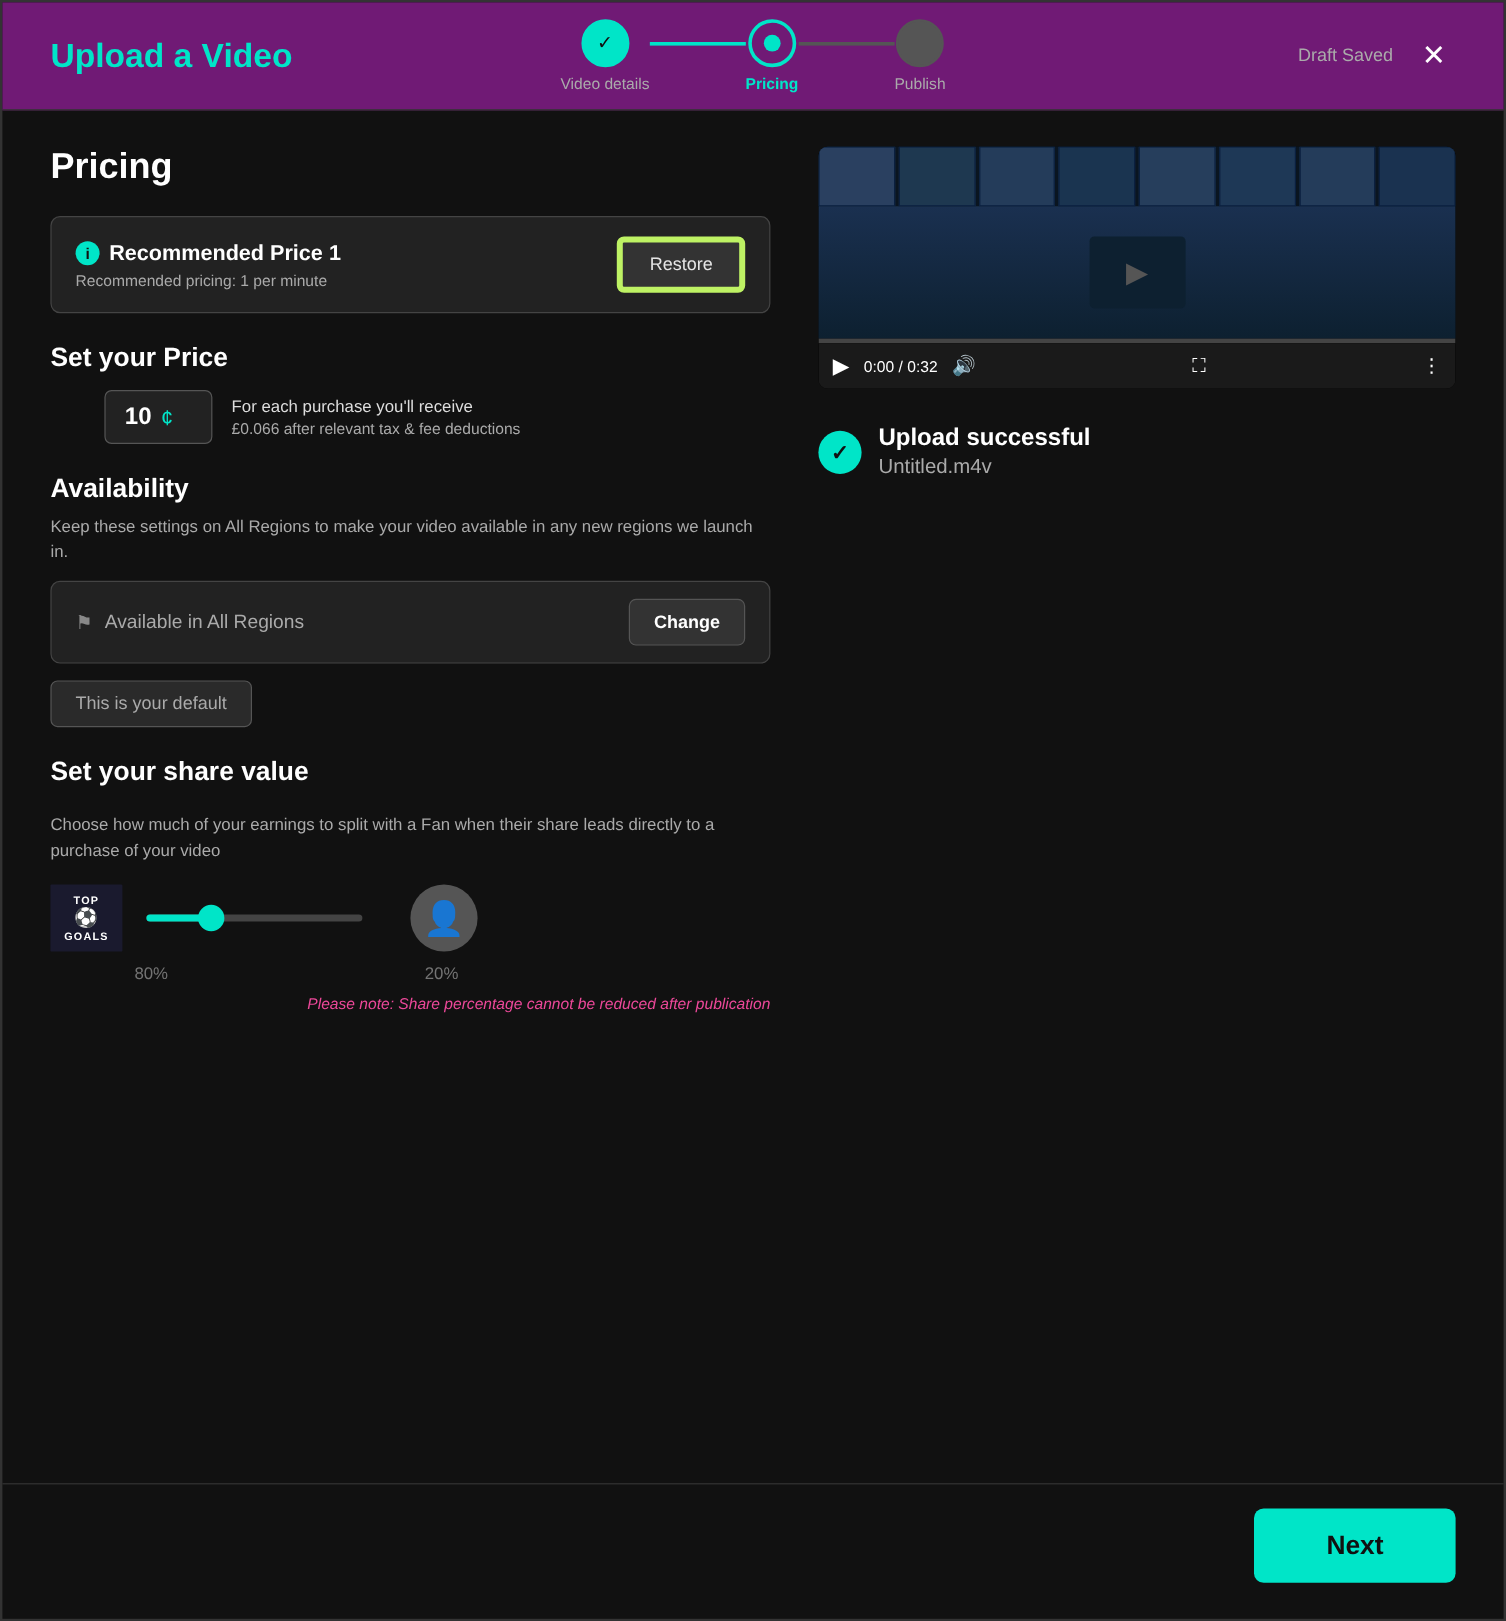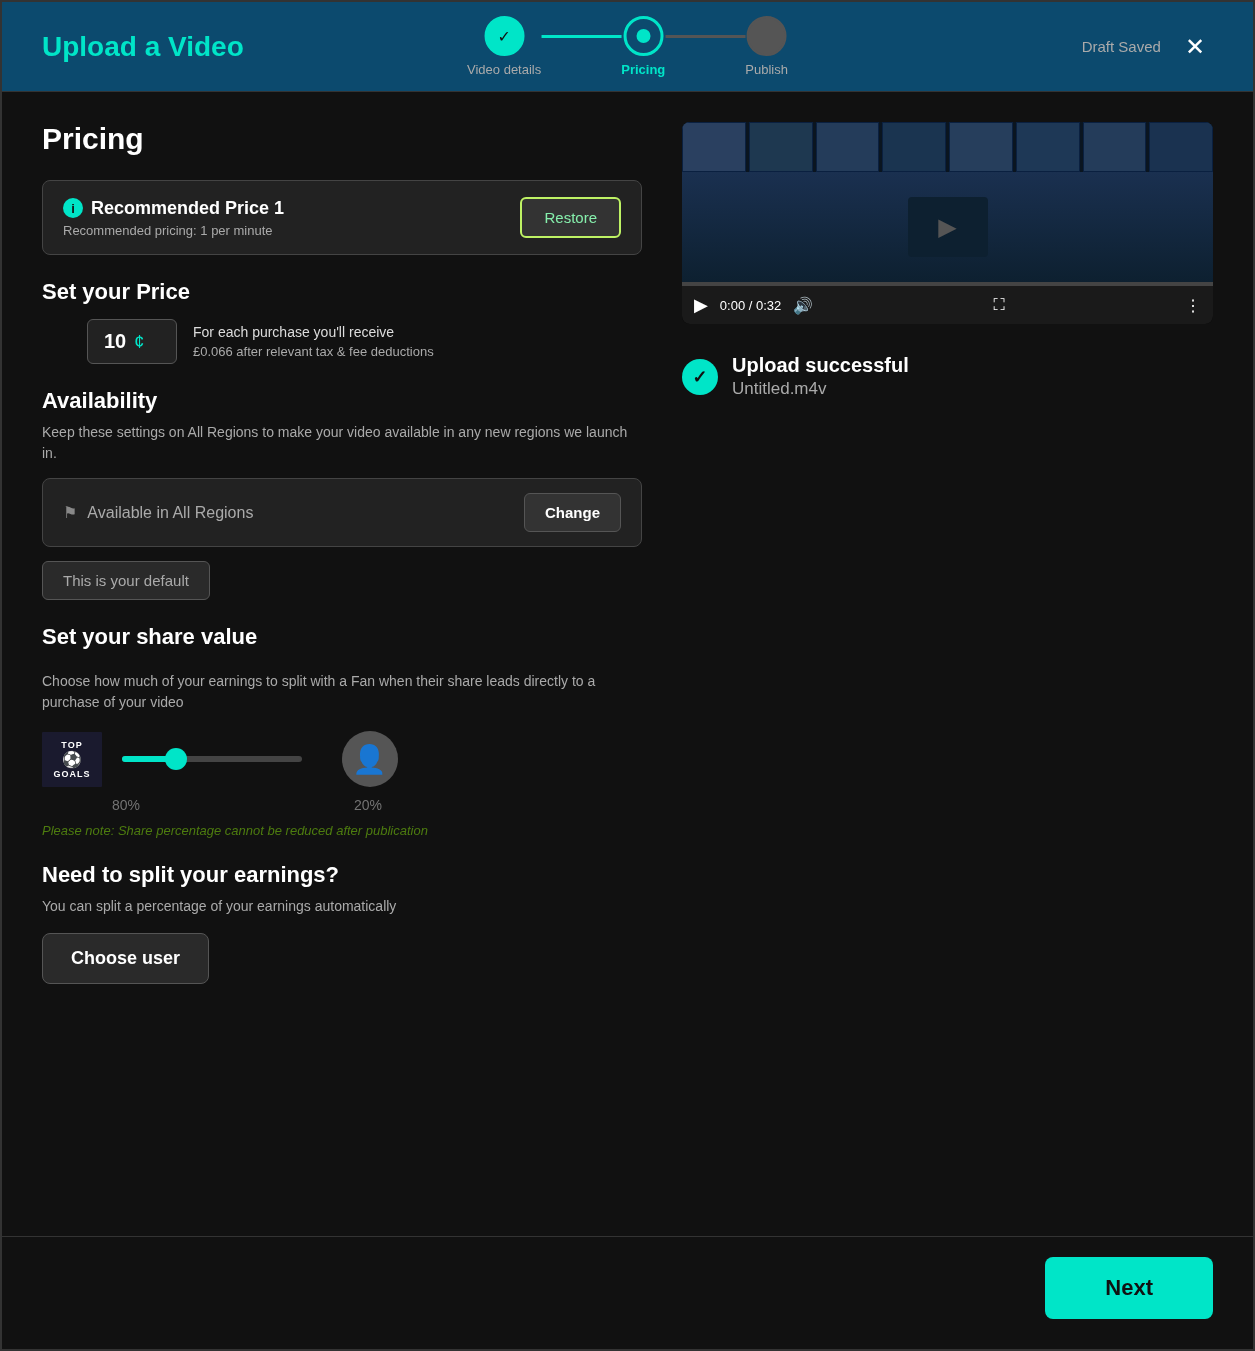--- a/index.html
+++ b/index.html
@@ -14,21 +14,21 @@
       background: #111111;
       width: 1255px;
       min-height: 1351px;
       border: 2px solid #333;
       position: relative;
       display: flex;
       flex-direction: column;
     }
     
     .header {
-      background: #0c4a6e;
+      background: #701a75;
       display: flex;
       align-items: center;
       padding: 16px 40px;
       height: 90px;
       border-bottom: 1px solid #333;
       position: relative;
     }
     .header-title {
       color: #00e5c8;
       font-size: 28px;
@@ -162,22 +162,22 @@
       justify-content: center;
       font-size: 13px;
       font-weight: 700;
     }
     .recommended-sub {
       font-size: 13px;
       color: #aaa;
     }
     .restore-btn {
       background: #333;
-      border: 2px solid #bef264;
-      color: #86efac;
+      border: 5px solid #bef264;
+      color: #e5e5e5;
       padding: 10px 22px;
       border-radius: 6px;
       font-size: 15px;
       cursor: pointer;
       font-weight: 500;
     }
     
     .section-title {
       font-size: 22px;
       font-weight: 700;
@@ -306,22 +306,23 @@
       justify-content: center;
       font-size: 28px;
       color: #888;
     }
     .share-label {
       font-size: 14px;
       color: #737373;
     }
     .share-note {
       font-size: 13px;
-      color: #4d7c0f;
+      color: #ec4899;
       font-style: italic;
+      text-align: right;
     }
     
     .choose-user-btn {
       background: #2a2a2a;
       border: 1px solid #555;
       color: #fff;
       padding: 14px 28px;
       border-radius: 8px;
       font-size: 18px;
       font-weight: 700;
@@ -558,25 +559,20 @@
         </div>
 
         <div style="display:flex;justify-content:space-between;max-width:340px;padding-left:70px;margin-top:10px;">
           <span class="share-label">80%</span>
           <span class="share-label">20%</span>
         </div>
 
         <p class="share-note" style="margin-top:10px;">Please note: Share percentage cannot be reduced after publication</p>
       </div>
 
-      <div>
-        <h3 class="section-title" style="margin-bottom:8px;">Need to split your earnings?</h3>
-        <p class="section-desc" style="margin-bottom:16px;">You can split a percentage of your earnings automatically</p>
-        <button class="choose-user-btn">Choose user</button>
-      </div>
     </div>
 
     <div class="right-panel">
 
       <div class="video-preview">
         <div class="video-thumbnail-scene">
           <div class="scene-top-bar">
             <div class="scene-cell" style="background:#2a4060;"></div>
             <div class="scene-cell" style="background:#1e3850;"></div>
             <div class="scene-cell" style="background:#243c5a;"></div>

